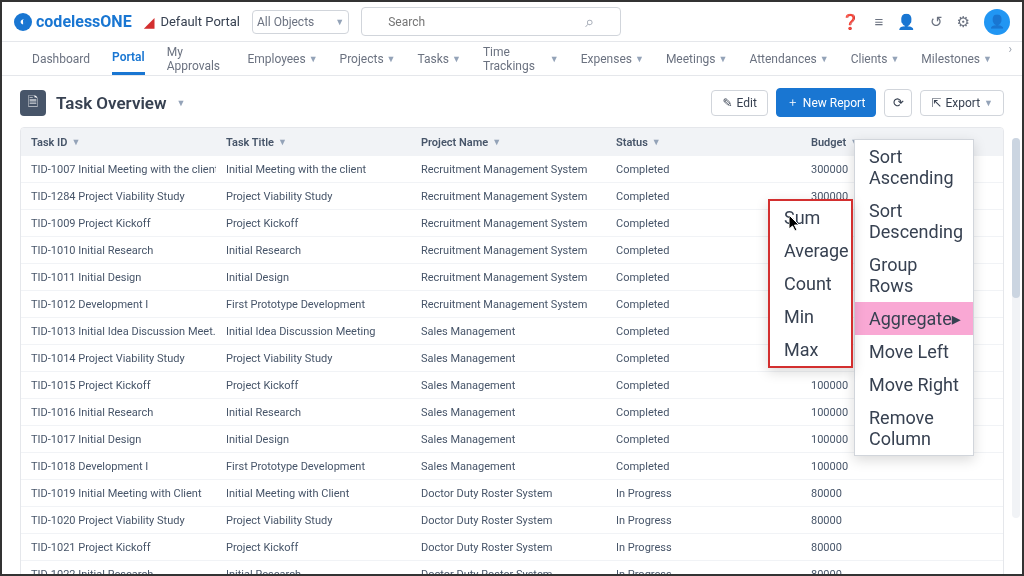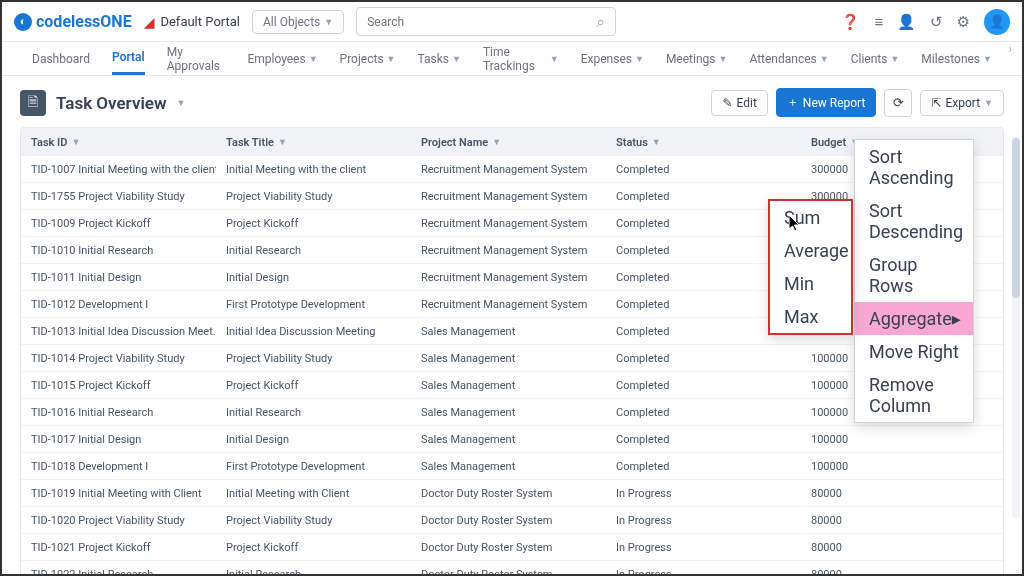--- a/index.html
+++ b/index.html
@@ -2,22 +2,22 @@
 <html><head>
 <meta charset="utf-8">
 <style>
 *{margin:0;padding:0;box-sizing:border-box;font-family:-apple-system,BlinkMacSystemFont,"Segoe UI",Roboto,Arial,sans-serif}
 body{background:#fff;width:1024px;height:576px;overflow:hidden;position:relative;border:2px solid #333}
 .topbar{height:40px;display:flex;align-items:center;padding:0 12px;gap:12px;border-bottom:1px solid #e5e7eb}
 .logo{display:flex;align-items:center;font-weight:700;font-size:16px;color:#1976d2}
 .logo-icon{width:18px;height:18px;border-radius:50%;background:#1976d2;margin-right:4px;display:flex;align-items:center;justify-content:center;color:#fff;font-size:11px}
 .portal{display:flex;align-items:center;gap:6px;font-size:13px;color:#374151;cursor:pointer}
 .portal-icon{color:#d32f2f;font-size:14px}
-.selector{border:1px solid #d1d5db;border-radius:4px;padding:4px 10px;font-size:12px;color:#6b7280;cursor:pointer;display:flex;align-items:center;gap:4px}
-.search-box{flex:1;max-width:260px;border:1px solid #d1d5db;border-radius:4px;padding:4px 10px;display:flex;align-items:center}
+.selector{border:1px solid #d1d5db;border-radius:4px;padding:4px 4px;font-size:12px;color:#6b7280;cursor:pointer;display:flex;align-items:center;gap:21px}
+.search-box{flex:1;max-width:260px;border:1px solid #d1d5db;border-radius:4px;padding:4px 26px;display:flex;align-items:center}
 .search-box input{border:none;outline:none;flex:1;font-size:12px;color:#6b7280}
 .top-icons{margin-left:auto;display:flex;gap:14px;align-items:center;color:#6b7280}
 .top-icons .ic{cursor:pointer;font-size:15px}
 .avatar{width:26px;height:26px;border-radius:50%;background:#2196f3;display:flex;align-items:center;justify-content:center;color:#fff;font-size:13px;cursor:pointer}
 .tabs{height:34px;display:flex;align-items:flex-start;padding:0 30px;gap:22px;border-bottom:1px solid #e5e7eb;font-size:12px;color:#6b7280;position:relative}
 .tab{cursor:pointer;display:flex;align-items:center;gap:3px;height:100%}
 .tab.active{color:#1976d2;border-bottom:3px solid #1976d2;font-weight:600}
 .scroll-right{position:absolute;right:10px;cursor:pointer;color:#9ca3af}
 .content{padding:12px 18px}
 .page-head{display:flex;align-items:center;gap:10px;margin-bottom:10px}
@@ -127,21 +127,21 @@
       </div>
     <div class="grid-body" id="gbody">
         <div class="row">
           <div class="col c1">TID-1007 Initial Meeting with the client</div>
           <div class="col c2">Initial Meeting with the client</div>
           <div class="col c3">Recruitment Management System</div>
           <div class="col c4">Completed</div>
           <div class="col c5">300000</div>
         </div>
         <div class="row">
-          <div class="col c1">TID-1755 Project Viability Study</div>
+          <div class="col c1">TID-1284 Project Viability Study</div>
           <div class="col c2">Project Viability Study</div>
           <div class="col c3">Recruitment Management System</div>
           <div class="col c4">Completed</div>
           <div class="col c5">300000</div>
         </div>
         <div class="row">
           <div class="col c1">TID-1009 Project Kickoff</div>
           <div class="col c2">Project Kickoff</div>
           <div class="col c3">Recruitment Management System</div>
           <div class="col c4">Completed</div>
@@ -240,26 +240,28 @@
         </div>
       </div>
   </div>
 </div>
 
 <div class="menu main-menu" id="mainmenu">
     <div class="menu-item">Sort Ascending</div>
     <div class="menu-item">Sort Descending</div>
     <div class="menu-item">Group Rows</div>
     <div class="menu-item hover">Aggregate<span>▸</span></div>
+    <div class="menu-item">Move Left</div>
     <div class="menu-item">Move Right</div>
     <div class="menu-item">Remove Column</div>
   </div>
 <div class="menu sub-menu" id="submenu">
     <div class="menu-item">Sum</div>
     <div class="menu-item">Average</div>
+    <div class="menu-item">Count</div>
     <div class="menu-item">Min</div>
     <div class="menu-item">Max</div>
   </div>
 
 <div class="vscroll">
   <div class="vscroll-thumb"></div>
 </div>
 
 <div class="cursor">
 <svg width="16" height="20" viewBox="0 0 16 20">

